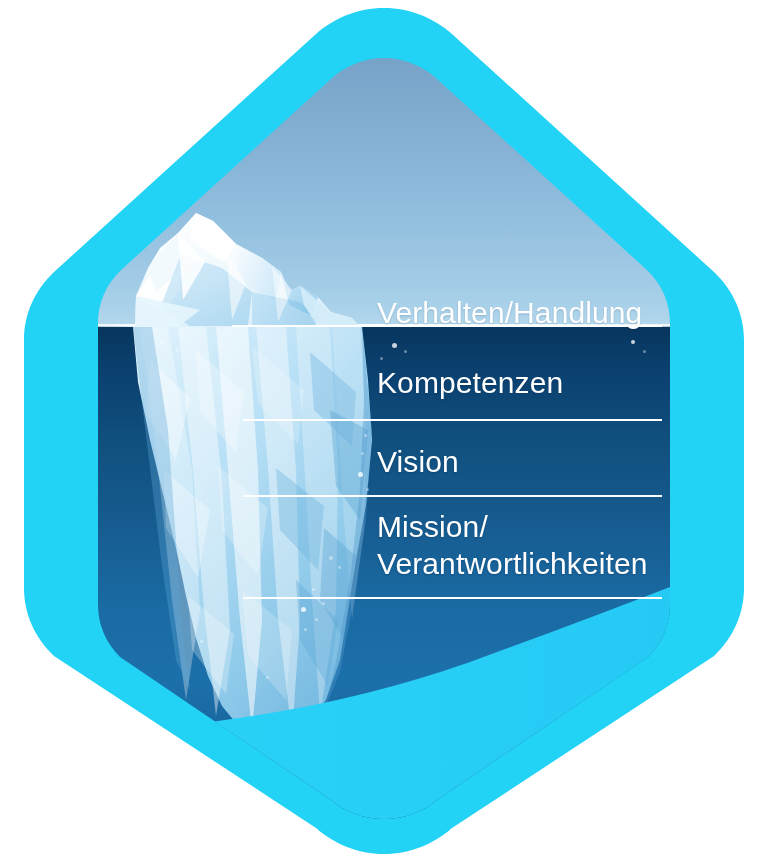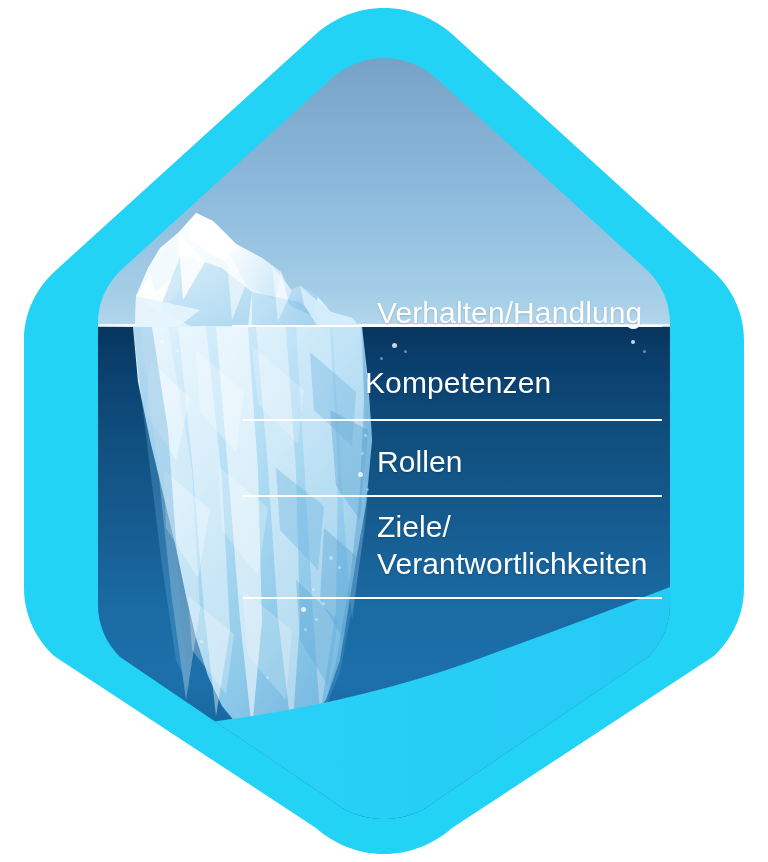--- a/index.html
+++ b/index.html
@@ -311,22 +311,22 @@
 
   <div class="labels">
 
     <div class="divider" style="left:232px; top:325px; width:430px;"></div>
     <div class="divider" style="left:243px; top:419px; width:419px;"></div>
     <div class="divider" style="left:243px; top:495px; width:419px;"></div>
     <div class="divider" style="left:243px; top:597px; width:419px;"></div>
 
     <div class="label label-dark" style="left:377px; top:294px;">Verhalten/Handlung</div>
 
-    <div class="label" style="left:365px; top:364px;">Kompetenzen</div>
-
-    <div class="label" style="left:377px; top:443px;">Rollen</div>
-
-    <div class="label" style="left:377px; top:508px;">Ziele/
+    <div class="label" style="left:377px; top:364px;">Kompetenzen</div>
+
+    <div class="label" style="left:377px; top:443px;">Vision</div>
+
+    <div class="label" style="left:377px; top:508px;">Mission/
 Verantwortlichkeiten</div>
 
   </div>
 
 </div>
 
 </body></html>

